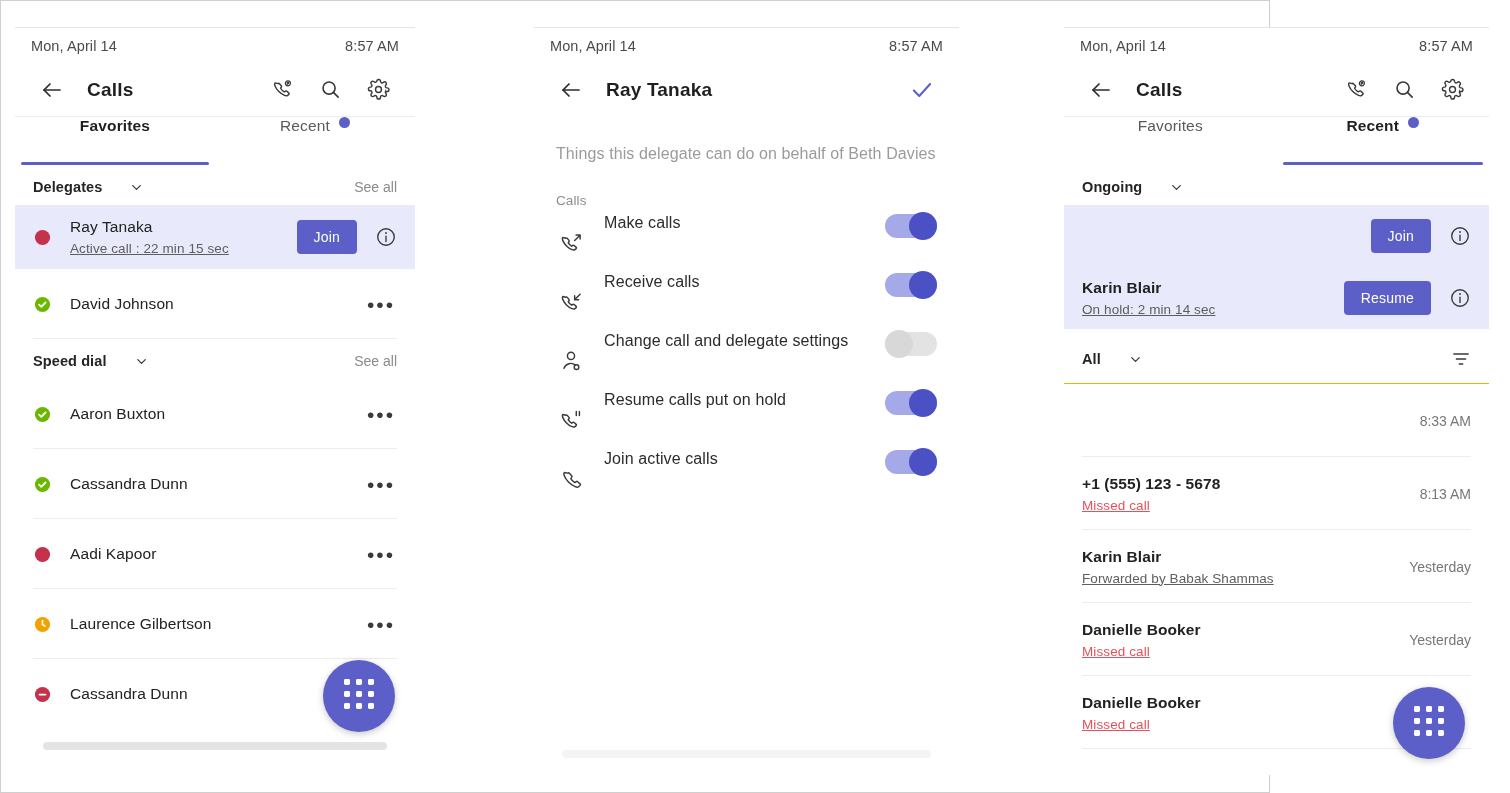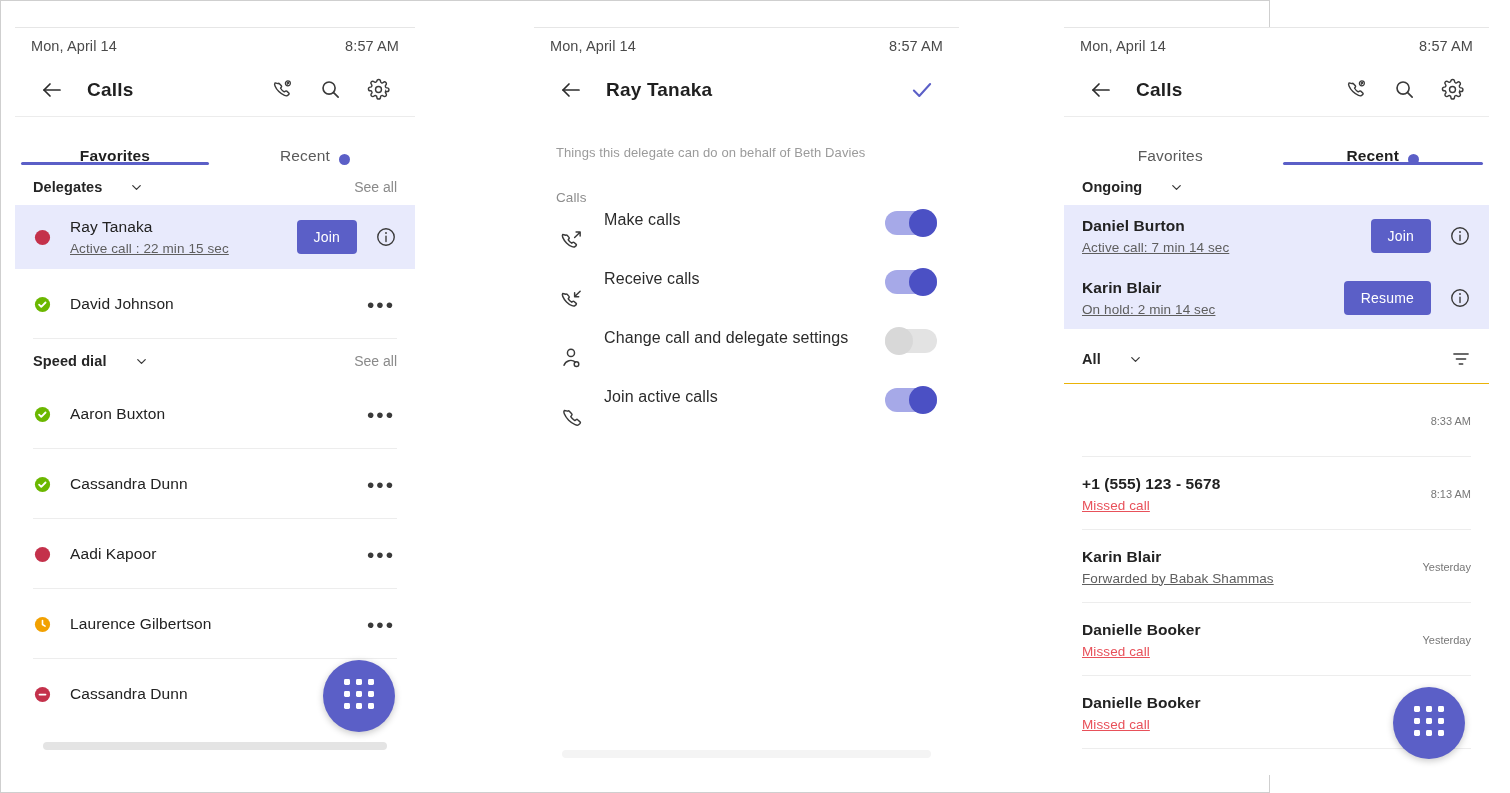--- a/index.html
+++ b/index.html
@@ -43,21 +43,21 @@
   .appbar .title {
     font-size: 19px; font-weight: bold; color: #1f1f1f;
     margin-left: 18px; letter-spacing: .2px;
   }
   .appbar .spacer { flex: 1; }
   .appbar .act { width: 34px; height: 34px; display:flex; align-items:center; justify-content:center; margin-left: 14px; cursor:pointer; }
 
   
   .tabs { display: flex; height: 48px; position: relative; }
   .tab {
-    flex: 1; display: flex; align-items: flex-end; justify-content: center;
+    flex: 1; display: flex; align-items: flex-start; justify-content: center;
     font-size: 15.5px; color: #5a5a5a; position: relative; cursor: pointer;
     letter-spacing: .15px;
   }
   .tab.active { color: #1f1f1f; font-weight: bold; }
   .tab .badge-dot {
     width: 11px; height: 11px; border-radius: 50%;
     background: #5b5fc7; margin-left: 9px; display:inline-block;
   }
   .tab .underline {
     position: absolute; left: 6px; right: 6px; bottom: 0;
@@ -87,21 +87,21 @@
     position: absolute; left: 18px; right: 18px; bottom: 0;
     height: 1px; background: #ededed;
   }
   .presence { width: 19px; height: 19px; flex: 0 0 19px; margin-right: 18px; }
   .row .rtext { display: flex; flex-direction: column; justify-content: center; }
   .row .rname { font-size: 15.5px; color: #222; letter-spacing: .1px; }
   .row .rname.bold { font-weight: bold; }
   .row .rsub { font-size: 13.5px; color: #5e5e5e; margin-top: 5px; letter-spacing: .1px; text-decoration: underline; }
   .row .rsub.missed { color: #e8515a; }
   .row .rright { margin-left: auto; display: flex; align-items: center; }
-  .row .time { font-size: 11px; color: #777; }
+  .row .time { font-size: 14px; color: #777; }
   .ellipsis { font-size: 21px; color: #3a3a3a; letter-spacing: 2px; line-height: 1; cursor:pointer; padding: 4px 2px;}
 
   .row.highlight { background: #e8eafc; }
 
   .pillbtn {
     background: #5b5fc7; color: #ffffff;
     border: none; border-radius: 4px;
     font-size: 14px; font-family: inherit;
     padding: 9px 17px; cursor: pointer;
     letter-spacing: .2px;
@@ -120,21 +120,21 @@
 
   .homebar {
     position: absolute; left: 28px; right: 28px;
     height: 8px; border-radius: 4px; background: #e4e4e4;
   }
   .homebar.faint { background: #f4f4f4; }
 
   
   .subtle-note {
     padding: 28px 22px 0 22px;
-    font-size: 13px; color: #9b9b9b; letter-spacing: .1px;
+    font-size: 16px; color: #9b9b9b; letter-spacing: .1px;
   }
   .group-label {
     padding: 30px 22px 6px 22px;
     font-size: 13.5px; color: #8d8d8d; letter-spacing: .1px;
   }
   .toggle-row {
     display: flex; 
     padding: 0 22px; height: 59px;
   }
   .toggle-row .tg-ico { width: 30px; flex: 0 0 30px; margin-right: 18px; display:flex; align-items:center; justify-content:center; }
@@ -420,20 +420,33 @@
             <circle cx="16.8" cy="17.4" r="2.2"></circle>
           </svg>
       </span>
       <span class="tg-label">Change call and delegate settings</span>
       <span class="switch off">
         <span class="track"></span>
         <span class="knob"></span>
       </span>
     </div>
 
+    <div class="toggle-row">
+      <span class="tg-ico">
+        <svg width="25" height="25" viewBox="0 0 24 24" fill="none" stroke="#3a3a3a" stroke-width="1.4" stroke-linecap="round" stroke-linejoin="round">
+            <path d="M3.6 6.2c-.5.6-.5 1.6 0 2.8.8 2 2.1 3.8 3.6 5.3s3.3 2.8 5.3 3.6c1.2.5 2.2.5 2.8 0l1.2-1c.3-.4.3-.9 0-1.2l-2-1.8a.9.9 0 0 0-1.1-.1l-1.2.8a10 10 0 0 1-3.3-3.3l.8-1.2a.9.9 0 0 0-.1-1.1L7.8 7a.9.9 0 0 0-1.2 0z"></path>
+            <path d="M16.6 3.3v4M19.6 3.3v4"></path>
+          </svg>
+      </span>
+      <span class="tg-label">Resume calls put on hold</span>
+      <span class="switch on">
+        <span class="track"></span>
+        <span class="knob"></span>
+      </span>
+    </div>
 
     <div class="toggle-row">
       <span class="tg-ico">
         <svg width="25" height="25" viewBox="0 0 24 24" fill="none" stroke="#3a3a3a" stroke-width="1.4" stroke-linecap="round" stroke-linejoin="round">
             <path d="M5.1 5.2c-.6.7-.6 1.9 0 3.3.9 2.3 2.4 4.4 4.2 6.2s3.9 3.3 6.2 4.2c1.4.6 2.6.6 3.3 0l1.4-1.2c.4-.4.4-1.1 0-1.5l-2.3-2.1a1 1 0 0 0-1.3-.1l-1.4 1a11.6 11.6 0 0 1-3.9-3.9l1-1.4a1 1 0 0 0-.1-1.3L9.9 5.9a1 1 0 0 0-1.5 0z"></path>
           </svg>
       </span>
       <span class="tg-label">Join active calls</span>
       <span class="switch on">
         <span class="track"></span>
@@ -495,24 +508,20 @@
     <div class="section-head">
       <span class="sh-label">Ongoing</span>
       <span class="caret">
         <svg width="15" height="15" viewBox="0 0 24 24" fill="none" stroke="#3a3a3a" stroke-width="2" stroke-linecap="round" stroke-linejoin="round">
             <path d="M6 9l6 6 6-6"></path>
           </svg>
       </span>
     </div>
 
     <div class="row highlight" style="min-height:62px;">
-      <span class="rtext">
-        <span class="rname bold">Daniel Burton</span>
-        <span class="rsub">Active call: 7 min 14 sec</span>
-      </span>
       <span class="rright">
         <button class="pillbtn">Join</button>
         <span class="infobtn">
           <svg width="22" height="22" viewBox="0 0 24 24" fill="none" stroke="#3a3a3a" stroke-width="1.5">
               <circle cx="12" cy="12" r="9"></circle>
               <path d="M12 11v6" stroke-linecap="round"></path>
               <circle cx="12" cy="7.6" r="1" fill="#3a3a3a" stroke="none"></circle>
             </svg>
         </span>
       </span>

